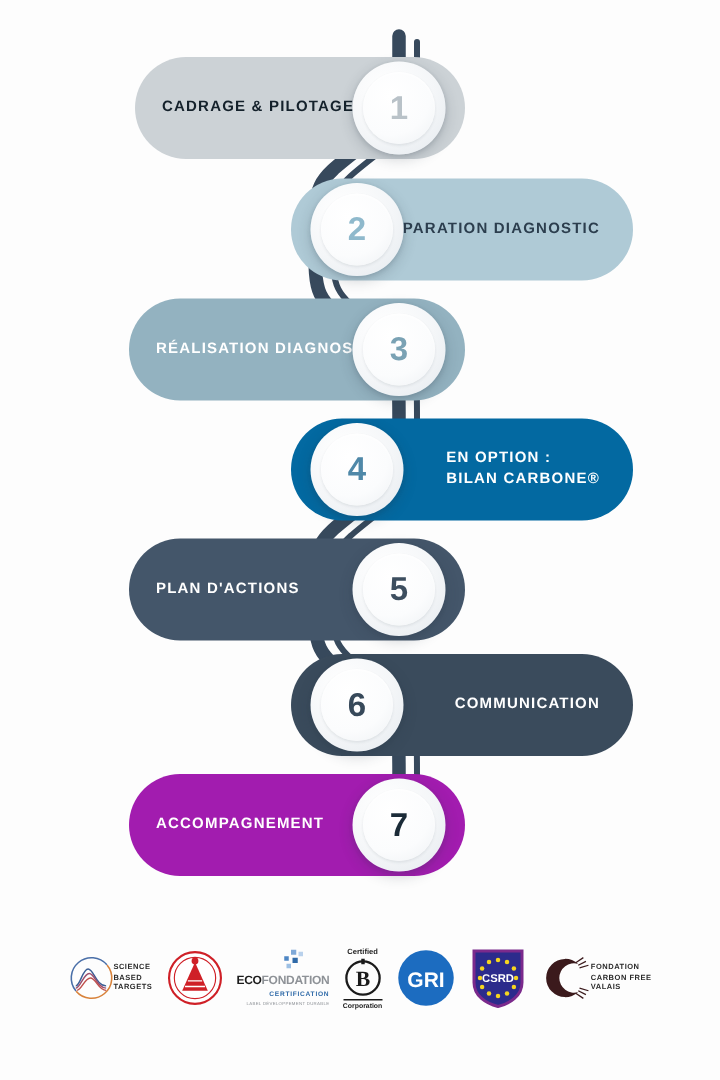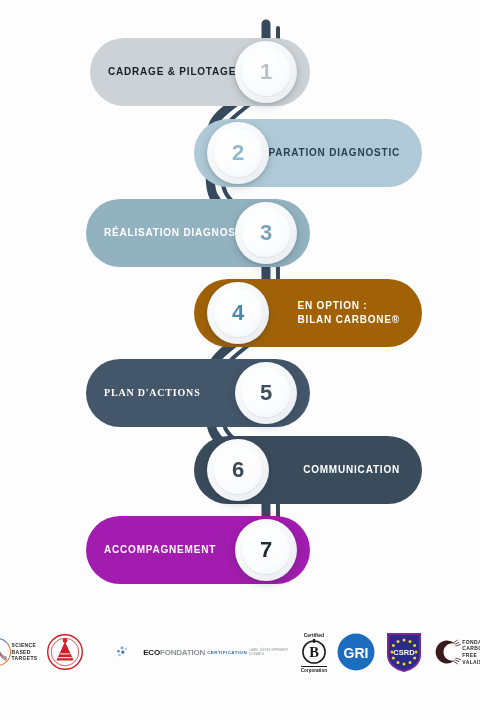--- a/index.html
+++ b/index.html
@@ -183,29 +183,29 @@
       <span class="badge-num" style="color:#8fb9cc;">2</span>
     </div>
 
     <div class="step left-label" style="left:86px; top:199px; width:224px; background:#93b2c0;">
       <span class="step-label" style="color:#ffffff;">RÉALISATION DIAGNOSTIC</span>
     </div>
     <div class="badge" style="left:235px; top:202px;">
       <span class="badge-num" style="color:#7aa2b4;">3</span>
     </div>
 
-    <div class="step right-label" style="left:194px; top:279px; width:228px; background:#a16207;">
+    <div class="step right-label" style="left:194px; top:279px; width:228px; background:#0369a1;">
       <span class="step-label" style="color:#ffffff;">EN OPTION :
 BILAN CARBONE®</span>
     </div>
     <div class="badge" style="left:207px; top:282px;">
       <span class="badge-num" style="color:#4f88a8;">4</span>
     </div>
 
-    <div class="step left-label" style="left:86px; top:359px; width:224px; background:#44566a;font-family:Liberation Serif, serif;">
+    <div class="step left-label" style="left:86px; top:359px; width:224px; background:#44566a;">
       <span class="step-label" style="color:#ffffff;">PLAN D'ACTIONS</span>
     </div>
     <div class="badge" style="left:235px; top:362px;">
       <span class="badge-num" style="color:#3d4e5f;">5</span>
     </div>
 
     <div class="step right-label" style="left:194px; top:436px; width:228px; background:#3a4b5c;">
       <span class="step-label" style="color:#ffffff;">COMMUNICATION</span>
     </div>
     <div class="badge" style="left:207px; top:439px;">
@@ -240,21 +240,21 @@
       <svg width="38" height="38" viewBox="0 0 40 40">
         <circle cx="20" cy="20" r="18.2" fill="#ffffff" stroke="#cf2027" stroke-width="1.5"></circle>
         <circle cx="20" cy="20" r="14.5" fill="#ffffff" stroke="#cf2027" stroke-width="0.8"></circle>
         <path d="M20 9 L29 29 L11 29 Z" fill="#cf2027"></path>
         <circle cx="20" cy="8" r="2.4" fill="#cf2027"></circle>
         <path d="M13 26 h14" stroke="#ffffff" stroke-width="1.1"></path>
         <path d="M15 22 h10" stroke="#ffffff" stroke-width="1"></path>
       </svg>
     </div>
 
-    <div class="logo" style="flex-direction:row; gap:2px;">
+    <div class="logo" style="flex-direction:column; gap:2px;align-items:flex-end;">
       <svg width="62" height="14" viewBox="0 0 124 28">
         <rect x="72" y="0" width="7" height="7" fill="#7fa9d8"></rect>
         <rect x="82" y="3" width="6" height="6" fill="#b9d1ec"></rect>
         <rect x="63" y="9" width="6" height="6" fill="#4e86c4"></rect>
         <rect x="74" y="11" width="7" height="7" fill="#2f6aa8"></rect>
         <rect x="66" y="19" width="6" height="6" fill="#9dc0e4"></rect>
       </svg>
       <div style="display:flex; align-items:baseline; gap:0;">
         <span style="font-size:8px; font-weight:bold; color:#1b1b1b; letter-spacing:-0.2px;">ECO</span>
         <span style="font-size:8px; font-weight:bold; color:#8e9297; letter-spacing:-0.2px;">FONDATION</span>

